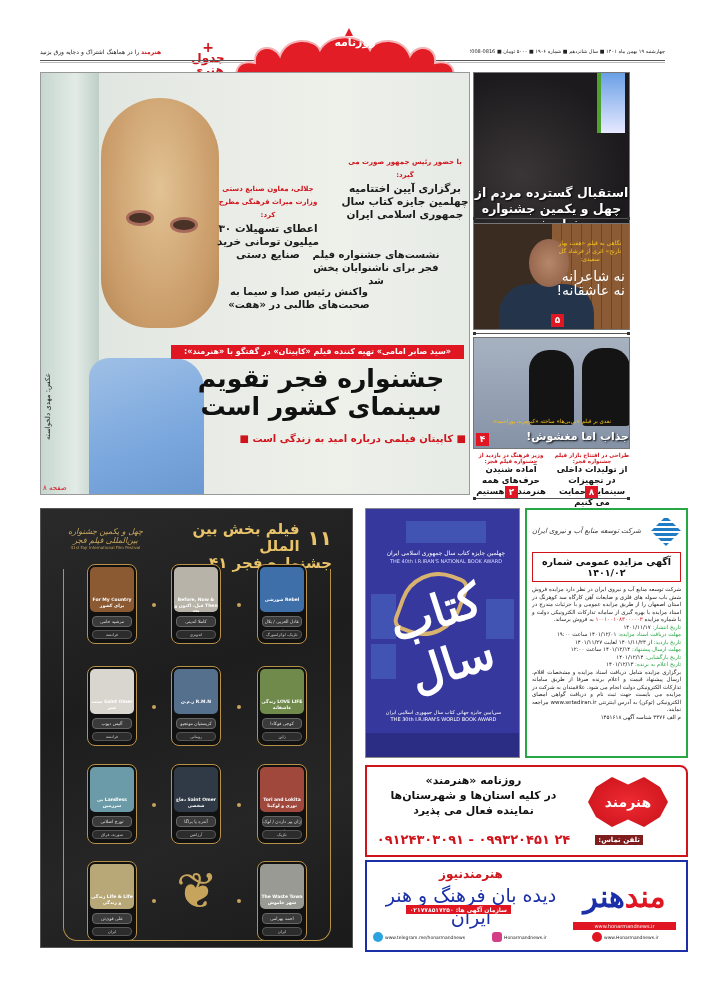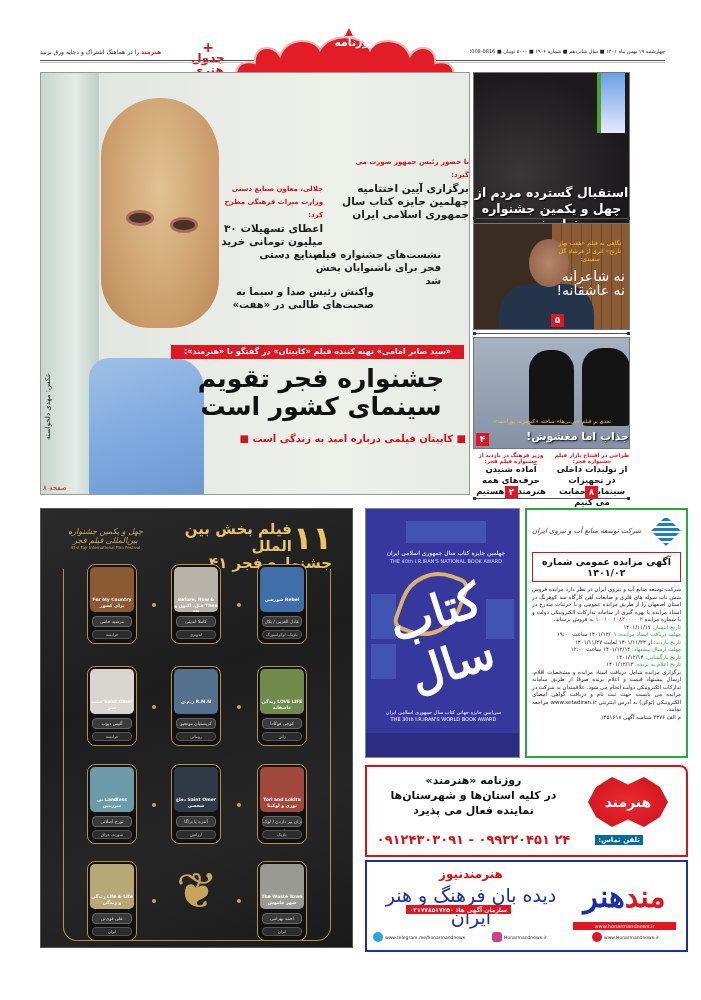--- a/index.html
+++ b/index.html
@@ -16,21 +16,21 @@
 .mast-title{position:absolute;top:38px;left:20px;width:200px;text-align:center;color:#fff;font-size:50px;font-weight:bold;font-family:"DejaVu Serif",serif;line-height:52px;text-shadow:1px 1px 0 #900}
 .mast-pre{position:absolute;top:8px;left:100px;width:60px;text-align:center;color:#fff;font-size:11px;font-weight:bold}
 .mast-tag{position:absolute;top:90px;left:90px;width:80px;text-align:center;color:#fff;font-size:6px}
 .hero{top:72px;left:40px;width:430px;height:423px;background:linear-gradient(90deg,#cfdad6 0%,#dfe5df 10%,#e9ece6 40%,#eef0ea 70%,#e6ebe6 100%);border:1px solid #999;overflow:hidden}
 .door{position:absolute;left:0;top:0;width:58px;height:100%;background:linear-gradient(90deg,#c7d7d0,#e3ebe6 60%,#bfcfc8)}
 .head{position:absolute;left:60px;top:25px;width:118px;height:230px;border-radius:60px 60px 50px 50px;background:radial-gradient(ellipse at 50% 40%,#e2c293,#c99b68 70%,#b58656)}
 .eye{position:absolute;width:22px;height:10px;background:#4a3226;border-radius:50%;box-shadow:0 0 0 3px #a86a5a}
 .shirt{position:absolute;left:48px;top:285px;width:115px;height:140px;background:linear-gradient(160deg,#9fc0e6,#7aa7dd 60%,#6b98d0);border-radius:20px 30px 0 0}
 .photocredit{position:absolute;left:3px;top:300px;writing-mode:vertical-rl;transform:rotate(180deg);font-size:7px;color:#222}
 .pagelink{position:absolute;left:2px;bottom:2px;font-size:7px;color:#d0141c;font-weight:normal}
-.story{position:absolute;text-align:right;color:#1a1a1a;font-weight:bold}
+.story{position:absolute;text-align:center;color:#1a1a1a;font-weight:bold}
 .kicker{color:#d0141c;font-size:7px;font-weight:bold;display:block}
 .s1{top:83px;left:300px;width:128px;font-size:10.5px;line-height:13px}
 .s2{top:110px;left:172px;width:110px;font-size:10.5px;line-height:13px}
 .s3{top:175px;left:270px;width:130px;font-size:10px;line-height:13px}
 .s4{top:212px;left:183px;width:150px;font-size:10px;line-height:13px}
 .redstrip{position:absolute;top:272px;left:130px;width:293px;height:14px;background:#e01722;color:#fff;font-size:8px;font-weight:bold;text-align:center;line-height:14px;white-space:nowrap;overflow:hidden}
 .mainhead{position:absolute;top:292px;left:135px;width:290px;text-align:center;font-size:25px;font-weight:bold;line-height:28px;color:#111}
 .mainsub{position:absolute;top:360px;left:150px;width:275px;color:#d0141c;font-size:10px;font-weight:bold}
 .rightcol{left:473px;width:157px}
 .crowd{top:72px;height:170px;background:radial-gradient(ellipse at 30% 60%,#3a3638,#1c1a1c 70%);overflow:hidden;border:1px solid #777}
@@ -52,21 +52,21 @@
 .mourn .w2{left:108px;top:10px;width:48px;height:78px}
 .mourn .kk{position:absolute;bottom:24px;left:0;width:100%;text-align:center;color:#f6c21c;font-size:5.5px}
 .mourn .tt{position:absolute;bottom:5px;left:0;width:100%;color:#fff;font-weight:bold;font-size:11px;text-shadow:1px 1px 2px #000}
 .sub2{top:452px;height:45px;text-align:center}
 .sub2 .col{position:absolute;top:0;width:76px}
 .sub2 .col .k{color:#d0141c;font-size:5.5px;font-weight:bold}
 .sub2 .col .t{font-size:8.5px;font-weight:bold;line-height:11px;color:#111}
 .fest{top:508px;left:40px;width:313px;height:440px;background:linear-gradient(160deg,#2a2a2a,#1d1d1d 40%,#262626 70%,#1a1a1a);border:1px solid #555;overflow:hidden}
 .fest .frame{position:absolute;left:22px;top:60px;width:268px;height:372px;border:1px solid #b89148;border-top:none;border-radius:0 0 14px 14px}
 .fest .ttl{position:absolute;top:12px;right:20px;width:170px;color:#e8c36a;font-weight:bold;text-align:right;font-size:15px;line-height:17px}
-.fest .ttl .big{font-size:32px;float:right;margin-left:1px;line-height:34px}
+.fest .ttl .big{font-size:20px;float:right;margin-left:8px;line-height:34px}
 .fest .logo{position:absolute;top:18px;left:22px;width:85px;color:#c7a45c;font-size:8px;font-style:italic;text-align:center}
 .fest .logo small{display:block;font-size:4px;font-style:normal}
 .card{position:absolute;width:50px;height:80px;border:1.5px solid #b89148;border-radius:8px;background:#111;overflow:hidden}
 .card .poster{position:absolute;left:2px;top:2px;right:2px;height:45px;border-radius:5px}
 .card .ft{position:absolute;left:2px;right:2px;top:32px;text-align:center;color:#fff;font-size:4.5px;font-weight:bold;line-height:5.5px}
 .card .dir{position:absolute;left:4px;right:4px;top:51px;height:11px;background:#3a3a3a;border:1px solid #666;border-radius:4px;color:#ddd;font-size:4.5px;text-align:center;line-height:10px}
 .card .cty{position:absolute;left:4px;right:4px;top:65px;height:9px;background:#2c2c2c;border:1px solid #555;border-radius:4px;color:#ccc;font-size:4px;text-align:center;line-height:8px}
 .dot{position:absolute;width:4px;height:4px;border-radius:50%;background:#c7a45c}
 .phoenix{position:absolute;left:132px;top:343px;width:48px;height:78px;color:#c7a45c;font-size:50px;text-align:center;line-height:78px}
 .bookaward{top:508px;left:365px;width:155px;height:250px;background:#36389e;border:1px solid #888;overflow:hidden}
@@ -80,21 +80,21 @@
 .tender{top:508px;left:525px;width:163px;height:250px;border:2px solid #27a844;padding:3px 5px;text-align:right;direction:rtl}
 .tender .co{display:flex;align-items:center;justify-content:space-between;height:36px}
 .tender .co .nm{font-size:7px;color:#333;font-style:italic}
 .tender .co .lg{width:30px;height:30px;background:repeating-linear-gradient(0deg,#1e7bc4 0 3px,#fff 3px 5px);clip-path:polygon(50% 0,100% 50%,50% 100%,0 50%);position:relative}
 .tender .tb{border:1.5px solid #d0141c;margin-top:3px;padding:3px;font-size:9.5px;font-weight:bold;text-align:center;color:#111}
 .tender .body{font-size:5.5px;line-height:7.5px;color:#222;margin-top:4px;text-align:justify}
 .tender .body .g{color:#27a844}
 .tender .body .r{color:#d0141c}
 .agency{top:765px;left:365px;width:323px;height:92px;border:2px solid #d0141c;border-radius:0 8px 0 0}
 .agency .lg{position:absolute;right:18px;top:10px;width:80px;height:50px;background:radial-gradient(#ee2a31,#c8111a);clip-path:polygon(10% 20%,30% 0,50% 15%,70% 0,90% 20%,100% 50%,90% 80%,70% 100%,50% 85%,30% 100%,10% 80%,0 50%);color:#fff;font-size:14px;font-weight:bold;text-align:center;line-height:50px}
-.agency .tel{position:absolute;right:43px;top:68px;background:#0369a1;color:#fff;font-size:7px;padding:1px 3px;font-weight:bold}
+.agency .tel{position:absolute;right:43px;top:68px;background:#7f1d1d;color:#fff;font-size:7px;padding:1px 3px;font-weight:bold}
 .agency .txt{position:absolute;right:115px;top:6px;width:195px;text-align:center;font-size:11px;font-weight:bold;line-height:15px;color:#111}
 .agency .ph{position:absolute;right:115px;top:65px;width:195px;text-align:center;color:#d0141c;font-size:13px;font-weight:bold;direction:ltr}
 .news{top:860px;left:365px;width:323px;height:92px;border:2px solid #1a2fa8}
 .news .lg{position:absolute;right:10px;top:10px;width:103px;height:50px;color:#1a2fa8;font-size:30px;font-weight:bold;text-align:center;line-height:50px;font-family:"DejaVu Serif",serif}
 .news .lg span{color:#e01722}
 .news .url{position:absolute;right:10px;top:60px;width:103px;height:8px;background:#e01722;color:#fff;font-size:5px;text-align:center;line-height:8px;direction:ltr}
 .news .t1{position:absolute;right:125px;top:5px;width:180px;text-align:center;color:#d0141c;font-size:12px;font-weight:bold}
 .news .t2{position:absolute;right:125px;top:22px;width:180px;text-align:center;color:#1a2fa8;font-size:19px;font-weight:normal}
 .news .ad{position:absolute;right:175px;top:43px;background:#e01722;color:#fff;font-size:6px;padding:1px 4px;font-weight:bold}
 .news .soc{position:absolute;top:70px;display:flex;align-items:center;gap:2px;direction:ltr;font-size:4.5px;color:#222}

